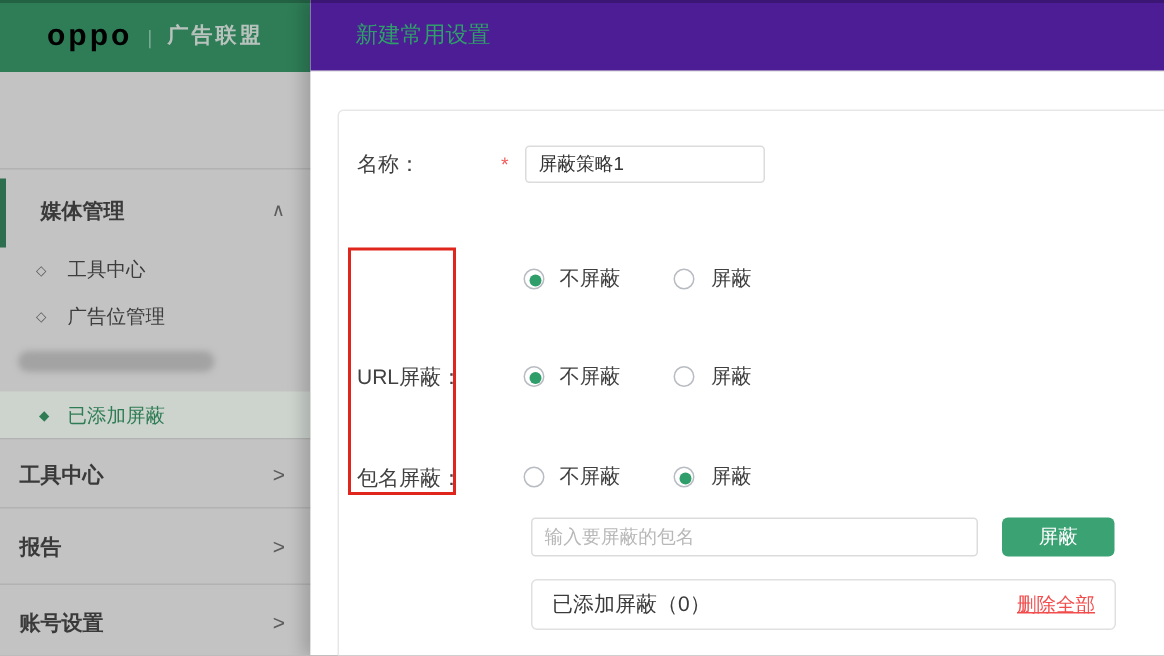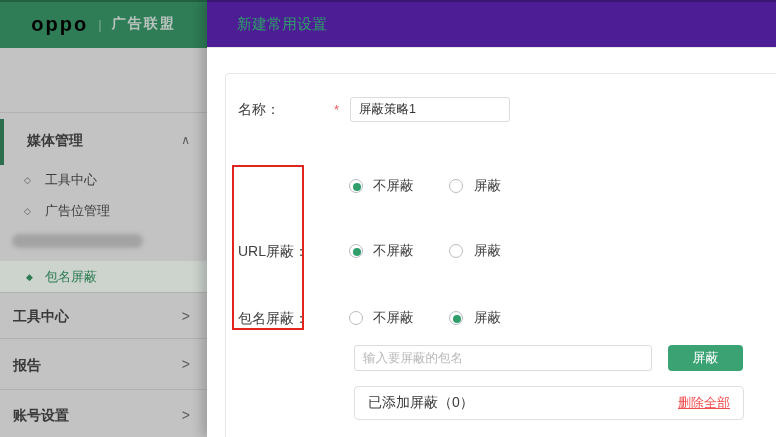--- a/index.html
+++ b/index.html
@@ -112,21 +112,21 @@
       </div>
       <div class="snav row-sub row-adslot">
         <span class="bullet">◇</span>
         <span>广告位管理</span>
       </div>
 
       <div class="redacted"></div>
 
       <div class="snav row-active">
         <span class="bullet">◆</span>
-        <span>包名屏蔽</span>
+        <span>已添加屏蔽</span>
       </div>
 
       <div class="snav row-section row-tools">
         <span class="txt">工具中心</span>
         <span class="chev chev-r">&gt;</span>
       </div>
       <div class="snav row-section row-report">
         <span class="txt">报告</span>
         <span class="chev chev-r">&gt;</span>
       </div>

